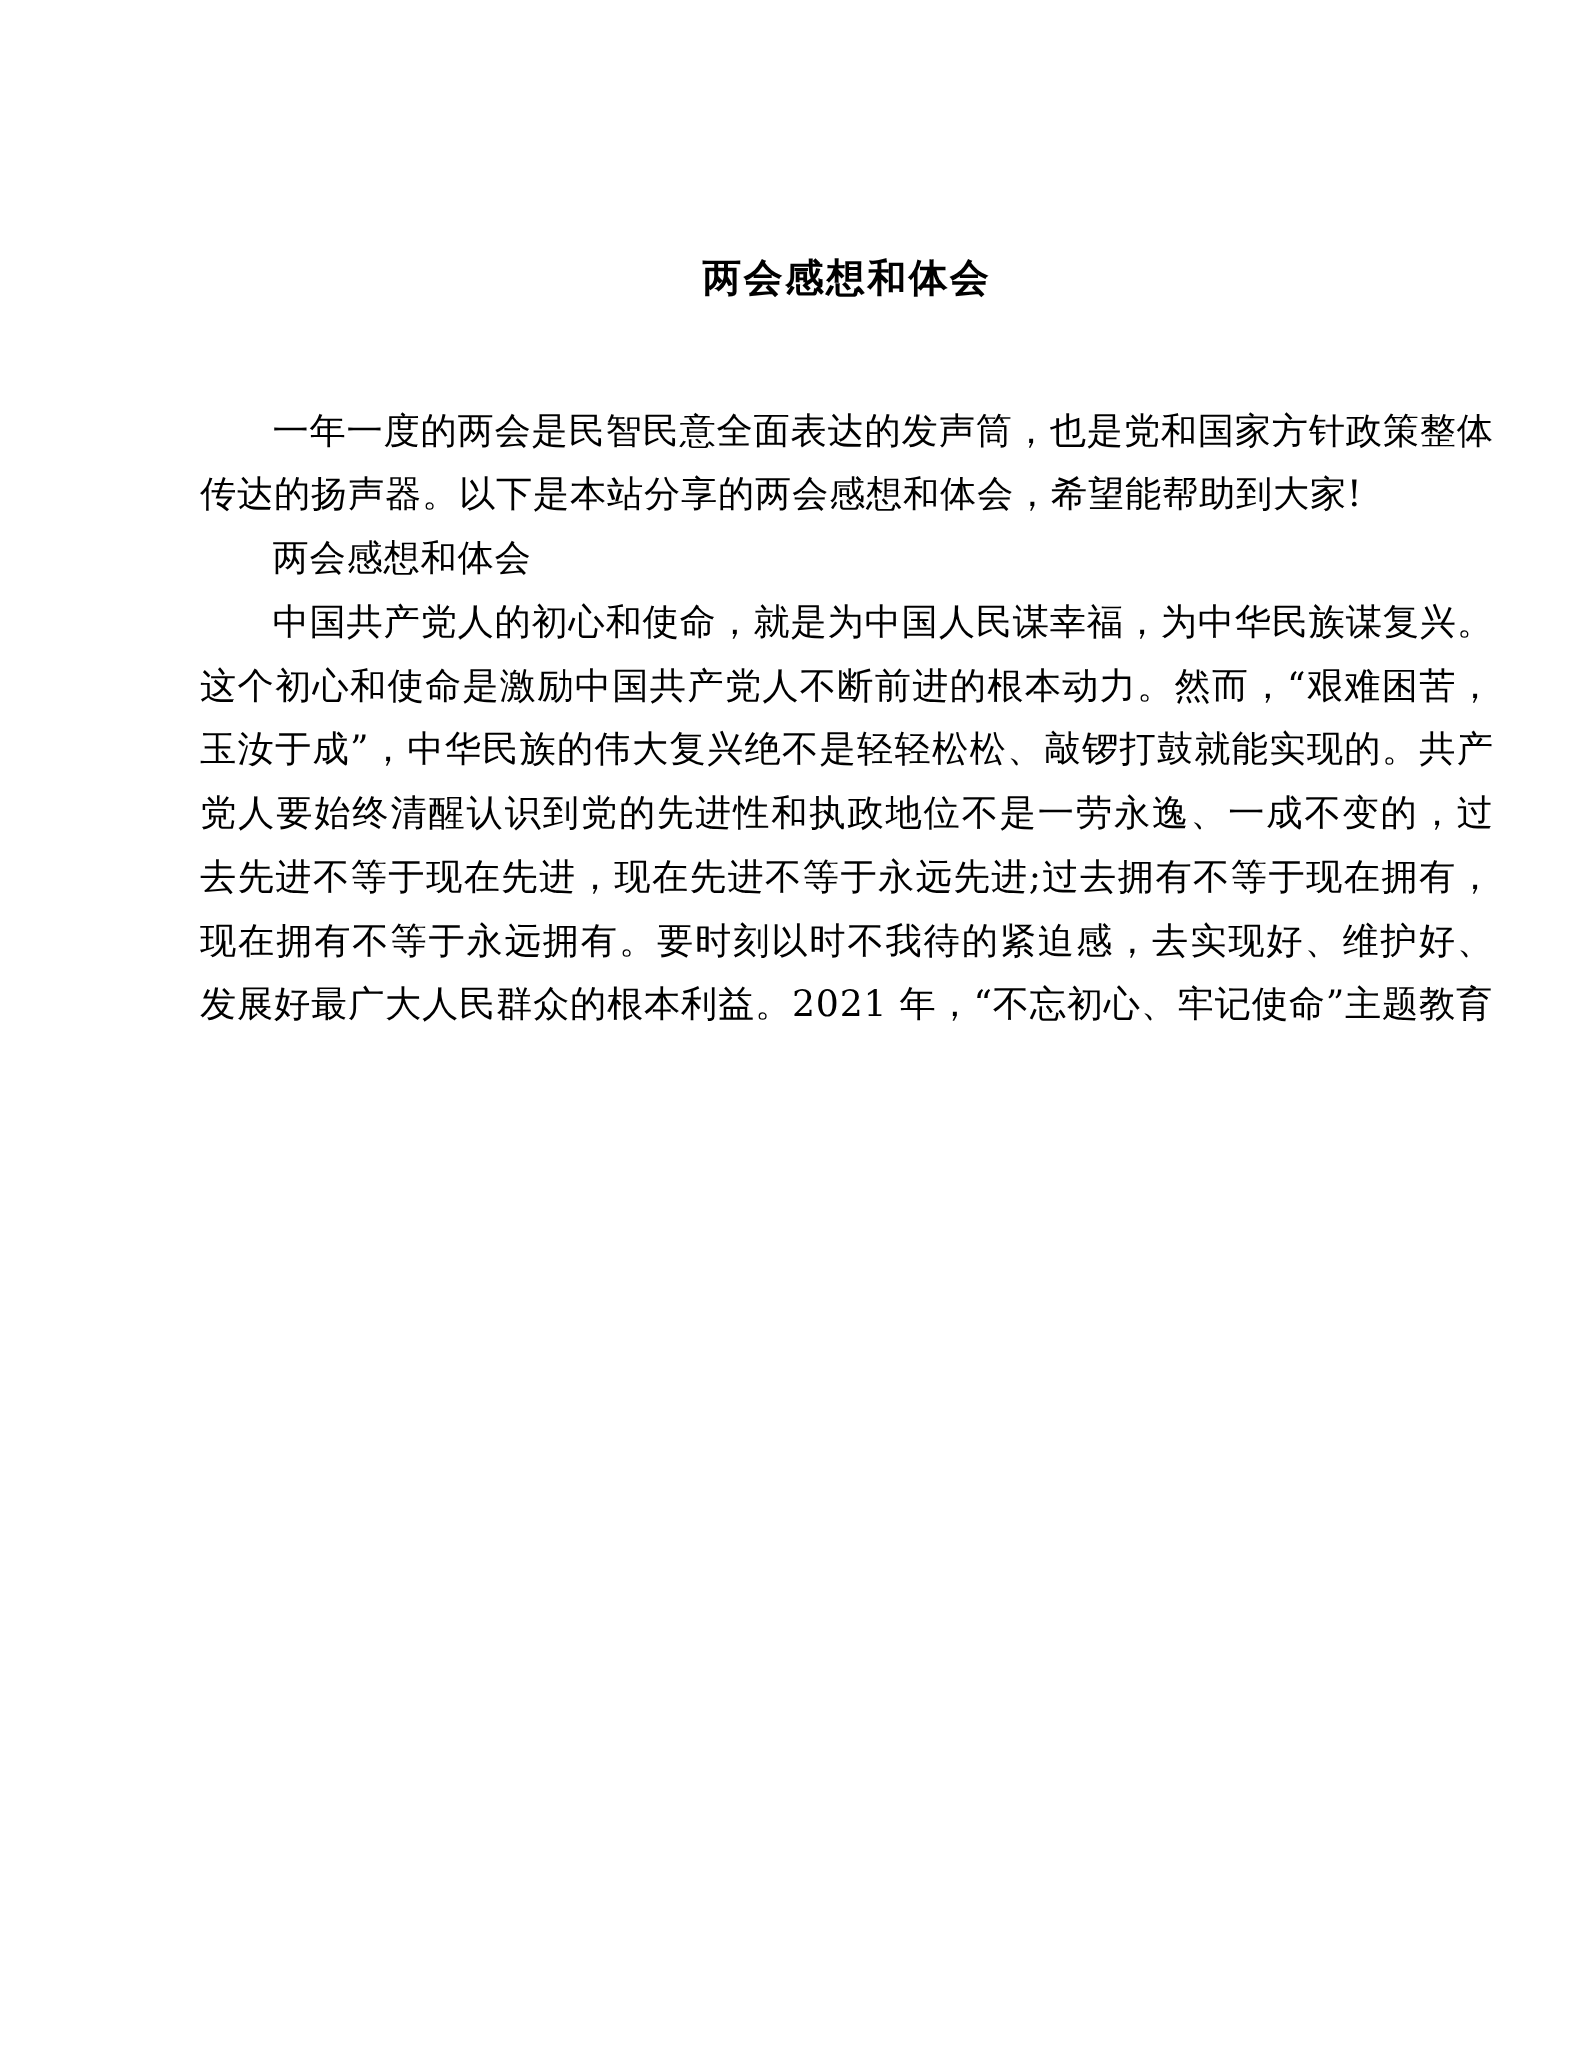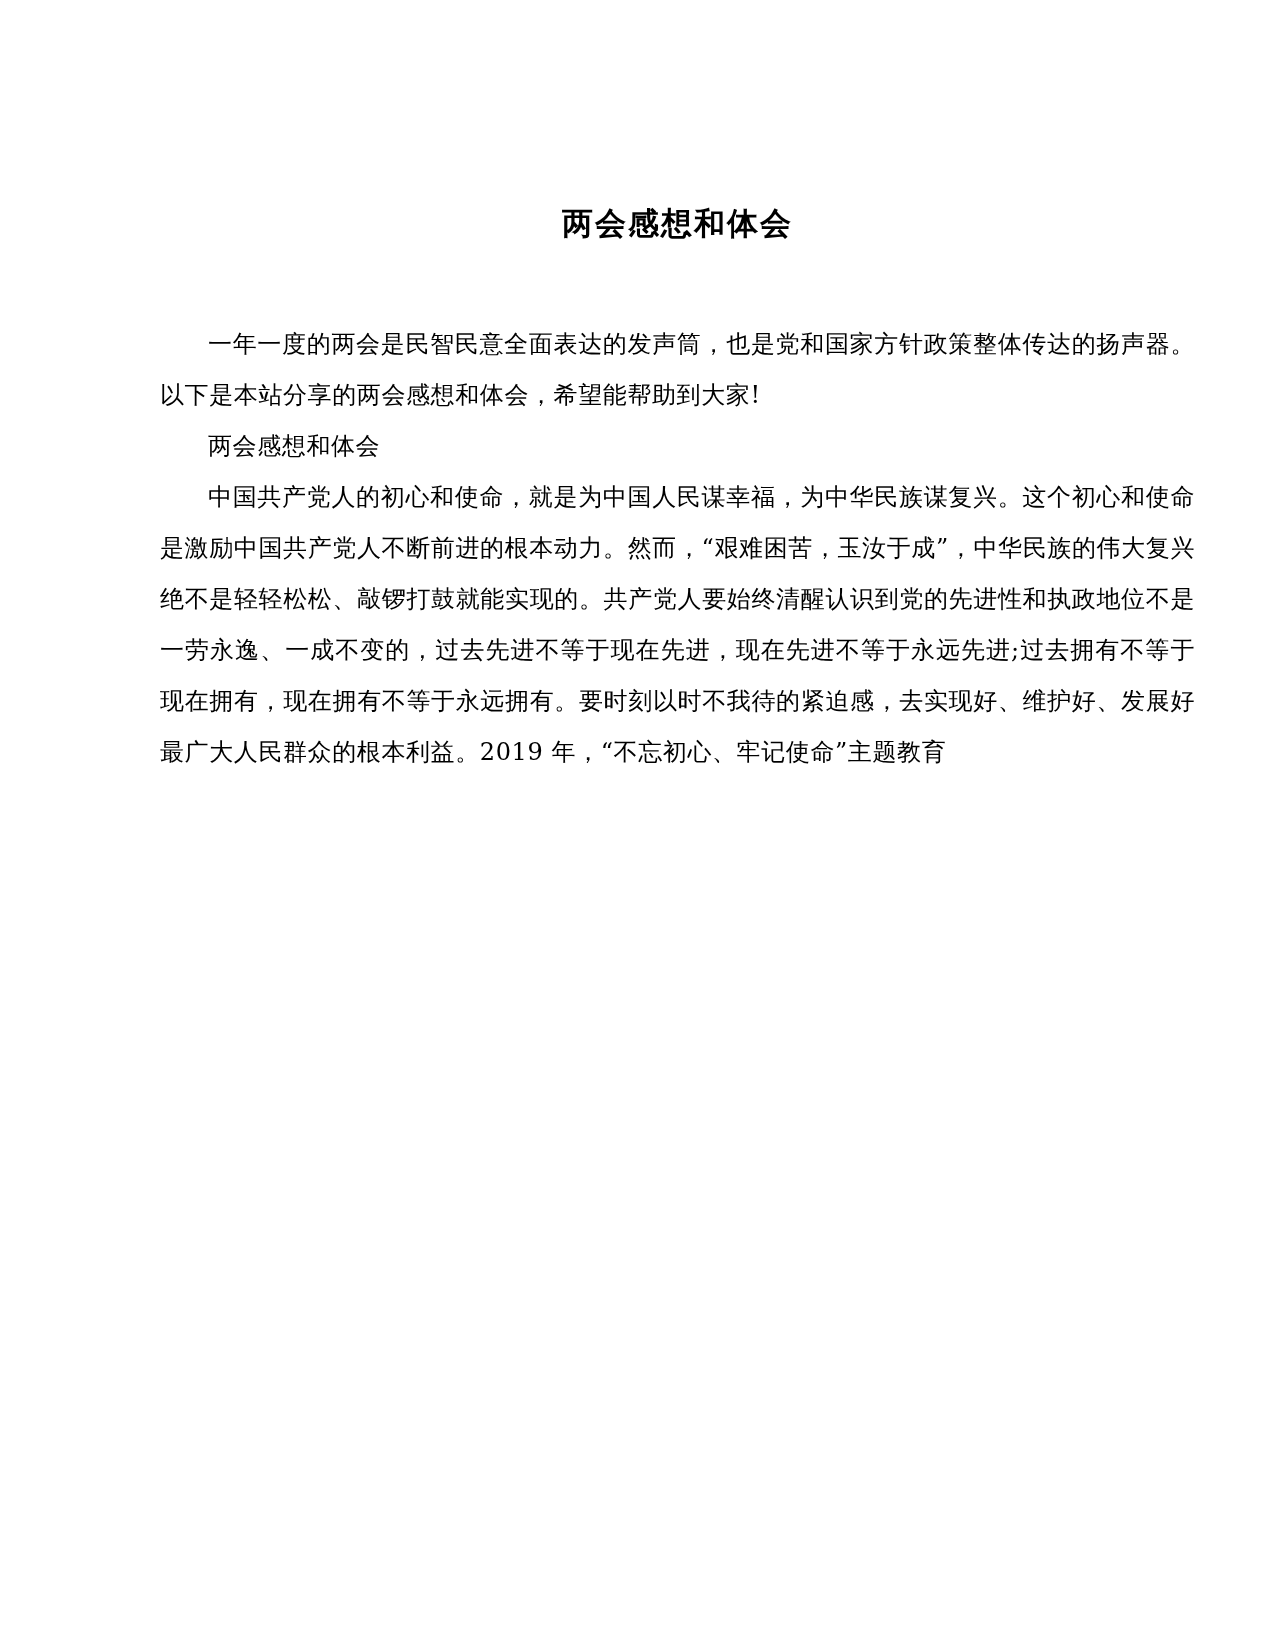--- a/index.html
+++ b/index.html
@@ -30,21 +30,21 @@
     font-family: "DejaVu Sans", "Liberation Sans", sans-serif;
     letter-spacing: 2px;
     margin: 52px 0 0 0;
     line-height: 1.4;
   }
   .body-block {
     margin-top: 74px;
   }
   p.para {
     margin: 0;
-    font-size: 24px;
+    font-size: 29px;
     line-height: 51px;
     text-align: justify;
     text-justify: inter-ideograph;
     text-indent: 2em;
     letter-spacing: 0.6px;
     font-family: "DejaVu Serif", "Liberation Serif", serif;
   }
   p.para + p.para {
     margin-top: 0;
   }
@@ -52,16 +52,16 @@
 </head>
 <body>
 
 <div class="page">
 
   <h1 class="doc-title">两会感想和体会</h1>
 
   <div class="body-block">
     <p class="para">一年一度的两会是民智民意全面表达的发声筒，也是党和国家方针政策整体传达的扬声器。以下是本站分享的两会感想和体会，希望能帮助到大家!</p>
     <p class="para">两会感想和体会</p>
-    <p class="para">中国共产党人的初心和使命，就是为中国人民谋幸福，为中华民族谋复兴。这个初心和使命是激励中国共产党人不断前进的根本动力。然而，“艰难困苦，玉汝于成”，中华民族的伟大复兴绝不是轻轻松松、敲锣打鼓就能实现的。共产党人要始终清醒认识到党的先进性和执政地位不是一劳永逸、一成不变的，过去先进不等于现在先进，现在先进不等于永远先进;过去拥有不等于现在拥有，现在拥有不等于永远拥有。要时刻以时不我待的紧迫感，去实现好、维护好、发展好最广大人民群众的根本利益。2019 年，“不忘初心、牢记使命”主题教育</p>
+    <p class="para">中国共产党人的初心和使命，就是为中国人民谋幸福，为中华民族谋复兴。这个初心和使命是激励中国共产党人不断前进的根本动力。然而，“艰难困苦，玉汝于成”，中华民族的伟大复兴绝不是轻轻松松、敲锣打鼓就能实现的。共产党人要始终清醒认识到党的先进性和执政地位不是一劳永逸、一成不变的，过去先进不等于现在先进，现在先进不等于永远先进;过去拥有不等于现在拥有，现在拥有不等于永远拥有。要时刻以时不我待的紧迫感，去实现好、维护好、发展好最广大人民群众的根本利益。2021 年，“不忘初心、牢记使命”主题教育</p>
   </div>
 
 </div>
 
 </body></html>

